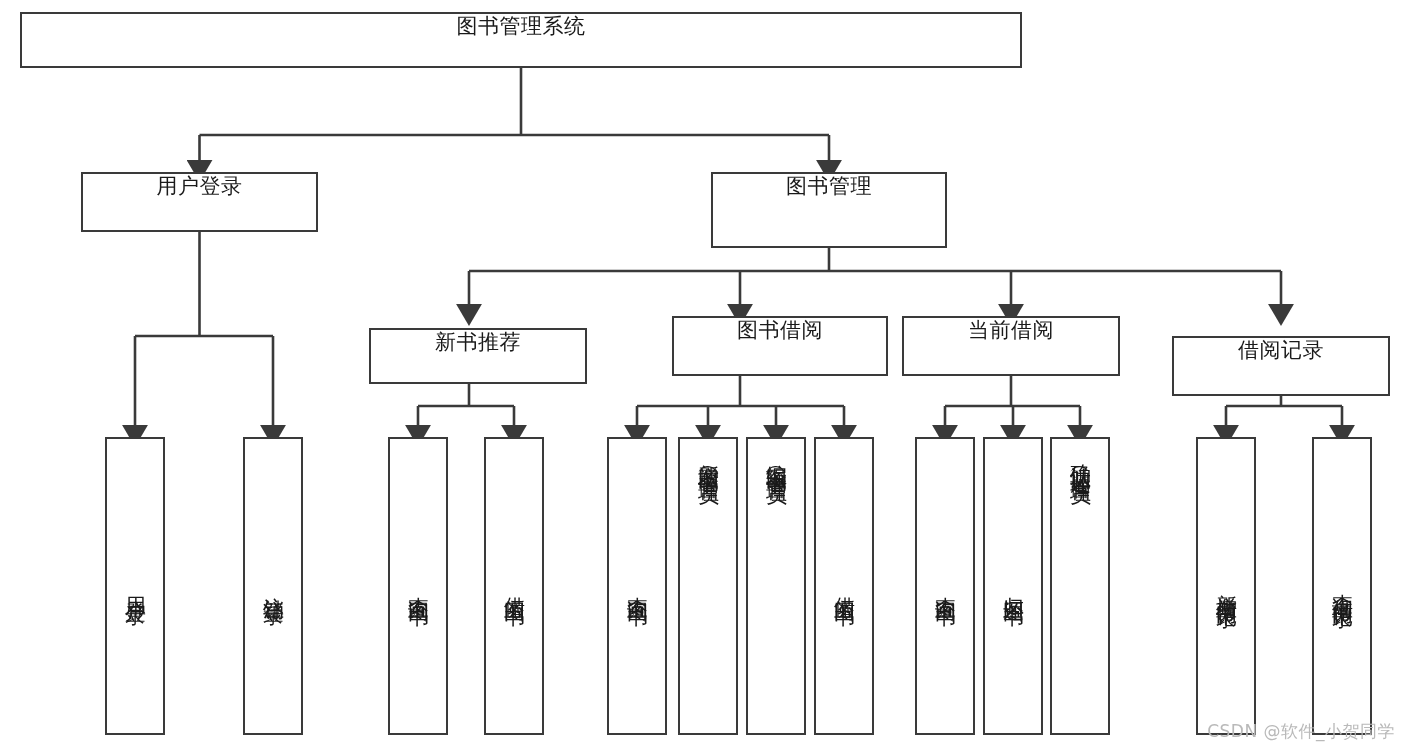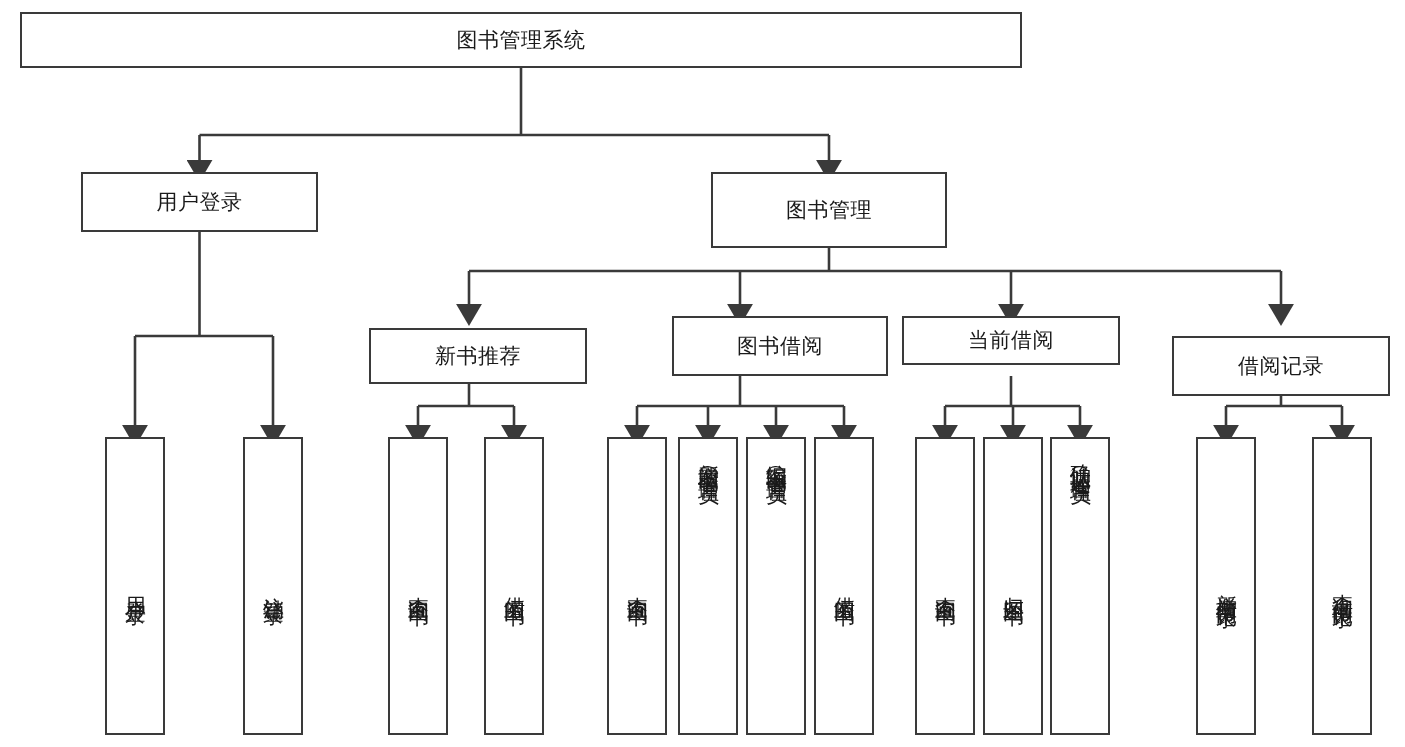--- a/index.html
+++ b/index.html
@@ -24,21 +24,21 @@
     width: 1405px;
     height: 747px;
     pointer-events: none;
   }
   .node {
     position: absolute;
     box-sizing: border-box;
     border: 2px solid #3a3a3a;
     background: #ffffff;
     display: flex;
-    align-items: center;
+    align-items: flex-start;
     justify-content: center;
     color: #1a1a1a;
   }
   .node-label {
     display: block;
     text-align: center;
     line-height: 1.18;
     white-space: pre;
   }
   .node.horizontal .node-label {
@@ -127,21 +127,21 @@
       </div>
       <div class="node horizontal" style="left: 711px; top: 172px; width: 236px; height: 76px;">
         <span class="node-label">图书管理</span>
       </div>
       <div class="node horizontal" style="left: 360px; top: 328px; width: 218px; height: 56px; margin-left: 9px;">
         <span class="node-label">新书推荐</span>
       </div>
       <div class="node horizontal" style="left: 632px; top: 316px; width: 216px; height: 60px; margin-left: 40px;">
         <span class="node-label">图书借阅</span>
       </div>
-      <div class="node horizontal" style="left: 902px; top: 316px; width: 218px; height: 49px;">
+      <div class="node horizontal" style="left: 902px; top: 316px; width: 218px; height: 60px;">
         <span class="node-label">当前借阅</span>
       </div>
       <div class="node horizontal" style="left: 1172px; top: 336px; width: 218px; height: 60px;">
         <span class="node-label">借阅记录</span>
       </div>
       <div class="node vertical centered" style="left: 105px; top: 437px; width: 60px; height: 298px;">
         <span class="node-label">用户登录</span>
       </div>
       <div class="node vertical centered" style="left: 243px; top: 437px; width: 60px; height: 298px;">
         <span class="node-label">注销登录</span>
@@ -174,13 +174,14 @@
         <span class="node-label">确认归还（管理员）</span>
       </div>
       <div class="node vertical centered" style="left: 1196px; top: 437px; width: 60px; height: 298px;">
         <span class="node-label">新增借阅记录</span>
       </div>
       <div class="node vertical centered" style="left: 1312px; top: 437px; width: 60px; height: 298px;">
         <span class="node-label">查询借阅记录</span>
       </div>
     </div>
 
+  <div class="watermark">CSDN @软件_小贺同学</div>
 </div>
 
 </body></html>

